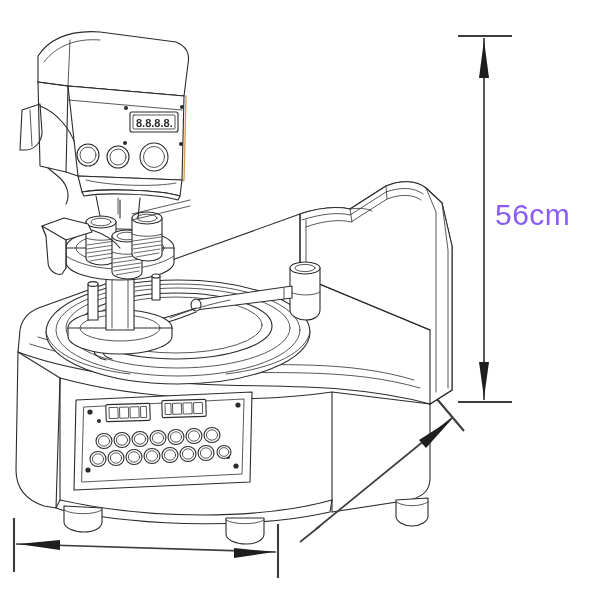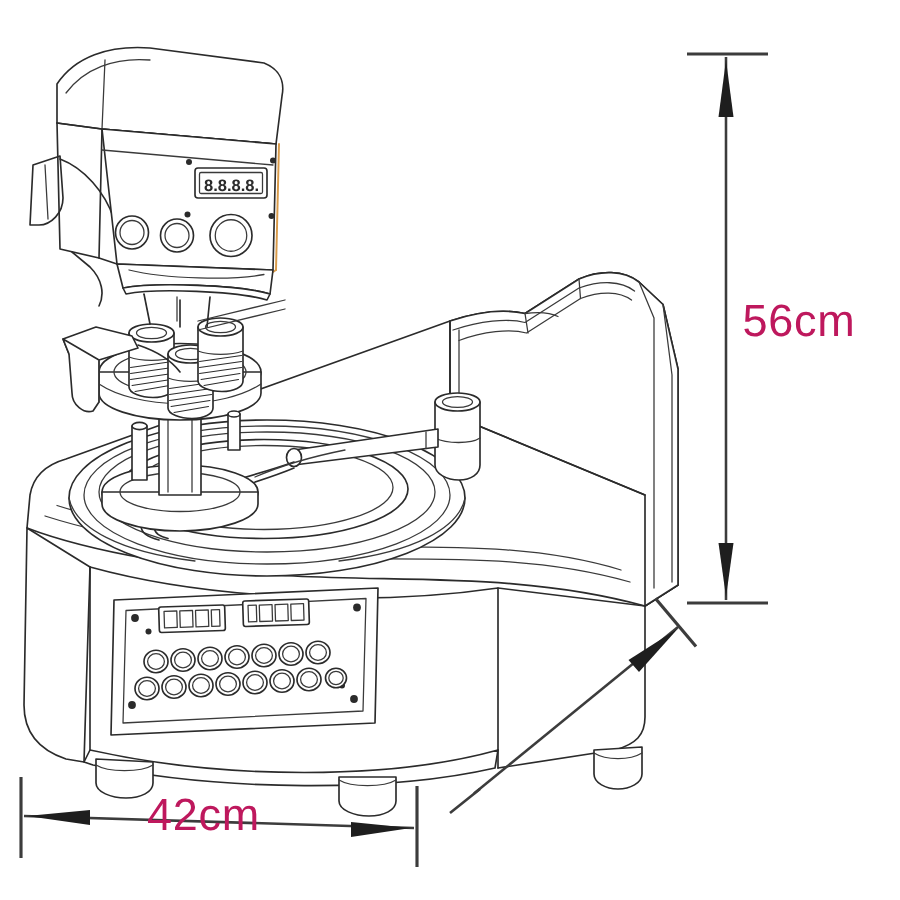--- a/index.html
+++ b/index.html
@@ -18,21 +18,21 @@
     overflow: hidden;
   }
   #stage svg {
     display: block;
     position: absolute;
     top: 0;
     left: 0;
   }
   .dim-label {
     position: absolute;
-    color: #be185d;
+    color: #8b5cf6;
     font-family: "Liberation Sans", sans-serif;
     font-size: 30px;
     font-weight: 400;
     letter-spacing: 0.5px;
     white-space: nowrap;
     user-select: none;
   }
   #label-height { left: 495px; top: 198px; }
   #label-depth  { left: 363px; top: 502px; }
   #label-width  { left: 98px;  top: 527px; }
@@ -426,15 +426,14 @@
 
       <path class="arrowf" d="M 18 544 L 60 540 L 60 550 Z"></path>
       <path class="arrowf" d="M 274 552 L 234 548 L 234 558 Z"></path>
     </g>
 
   </svg>
 
   <div class="dim-label" id="label-height">56cm</div>
 
 
-  <div class="dim-label" id="label-width">42cm</div>
 
 </div>
 
 </body></html>

